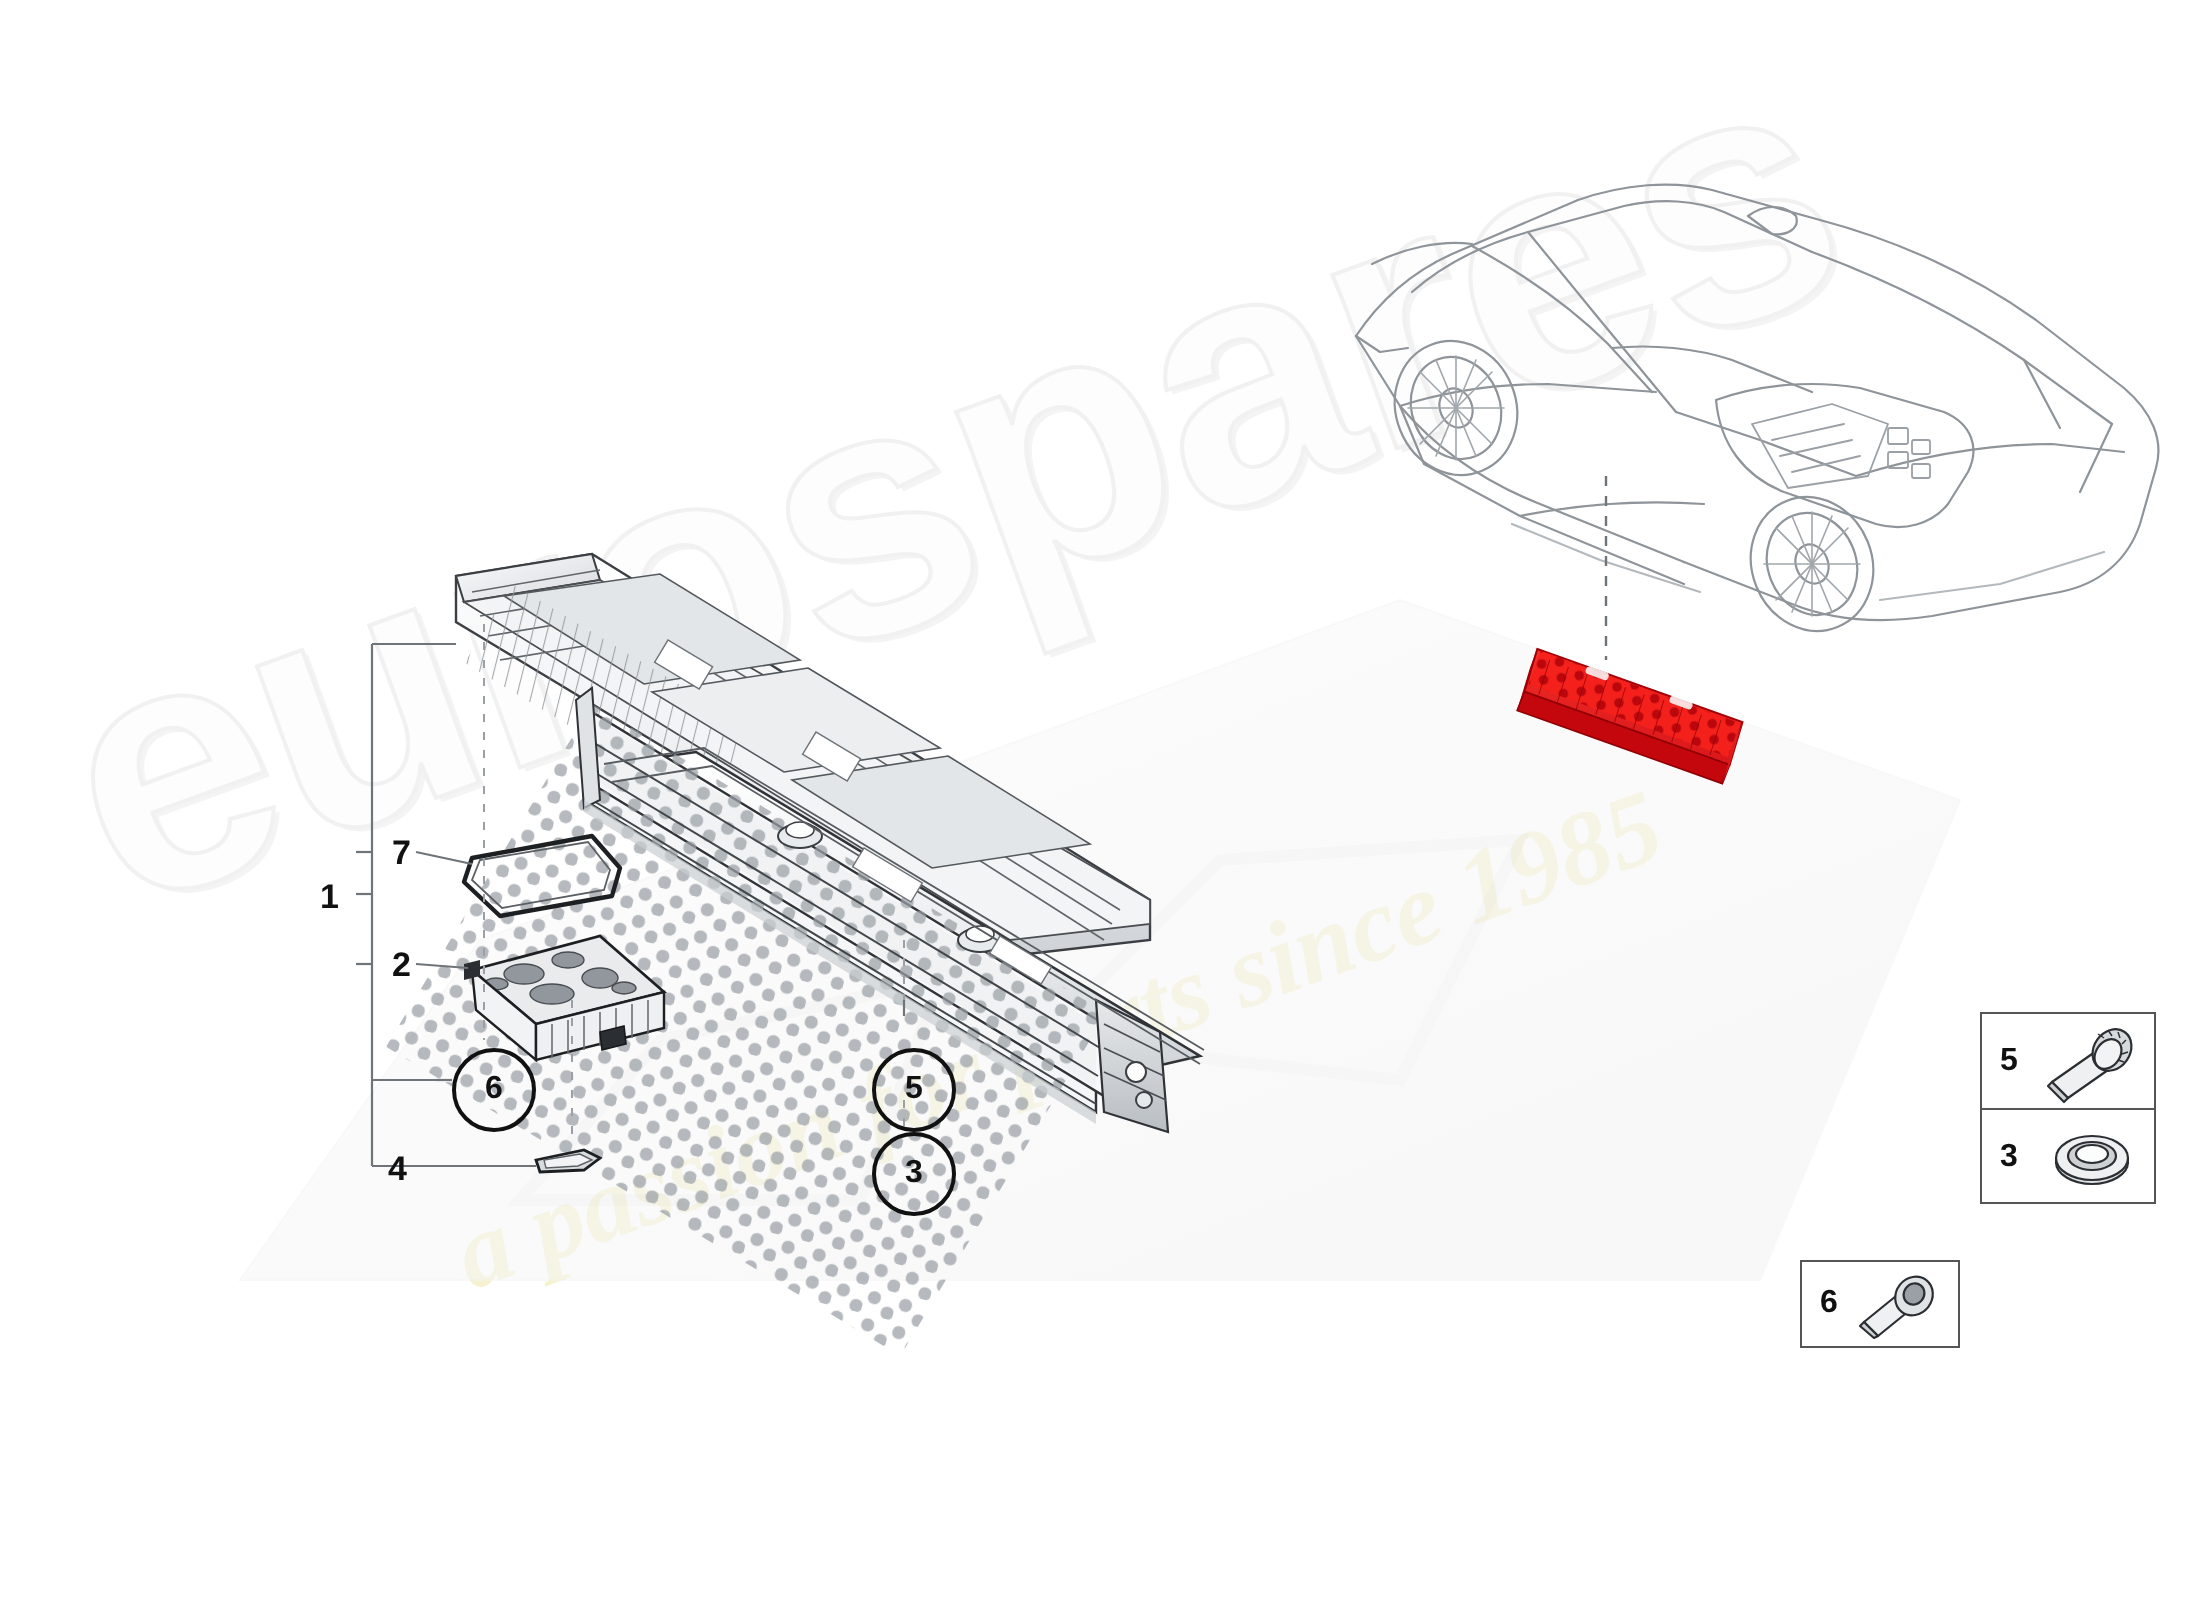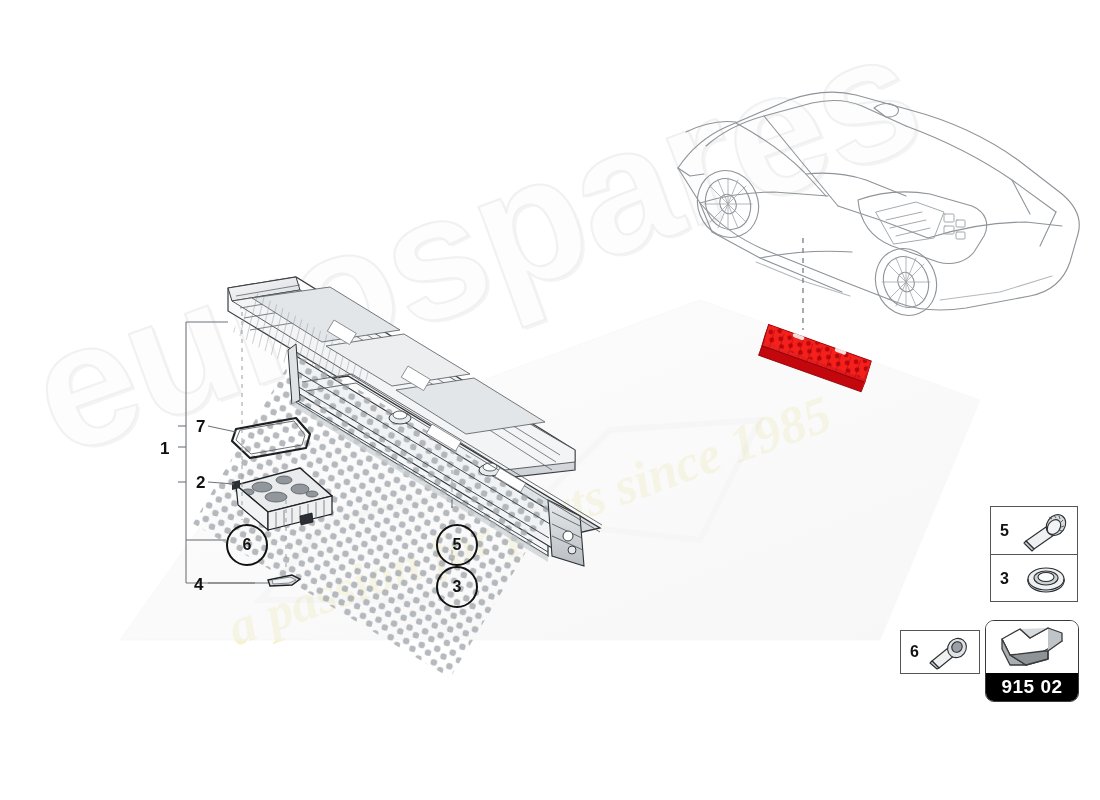--- a/index.html
+++ b/index.html
@@ -423,28 +423,14 @@
         <g stroke="#2b2f33" stroke-width="1.1" stroke-linejoin="round">
           <path d="M6 27 L22 14 L29 21 L13 34 Z" fill="#eef0f1"></path>
           <path d="M6 27 L13 34 L11 35 L4 29 Z" fill="#cdd1d4"></path>
           <ellipse cx="31" cy="14" rx="9" ry="10" transform="rotate(38 31 14)" fill="#dfe3e6"></ellipse>
           <ellipse cx="31" cy="13" rx="5" ry="5.5" transform="rotate(38 31 13)" fill="#9aa0a6"></ellipse>
         </g>
       </svg>
     </div>
   </div>
 
-  <div class="badge">
-    <div class="badge-art">
-      <svg width="92" height="52" viewBox="0 0 92 52">
-        <g stroke="#3a3a3a" stroke-width="1.3" stroke-linejoin="round">
-          <path d="M16 18 L34 8 L44 17 L62 7 L76 20 L58 30 L62 38 L40 44 L24 34 Z" fill="#ffffff"></path>
-          <path d="M16 18 L16 28 L24 44 L40 44 L24 34 Z" fill="#a9aeb2"></path>
-          <path d="M24 34 L40 44 L62 38 L62 30 L58 30 Z" fill="#8e9397"></path>
-          <path d="M62 38 L62 30 L76 20 L76 12 L62 7" fill="#bfc4c8"></path>
-          <path d="M34 8 L44 17 L62 7" fill="#d6dadd"></path>
-        </g>
-      </svg>
-    </div>
-    <div class="badge-label">915 02</div>
-  </div>
 
 </div>
 
 </body></html>

